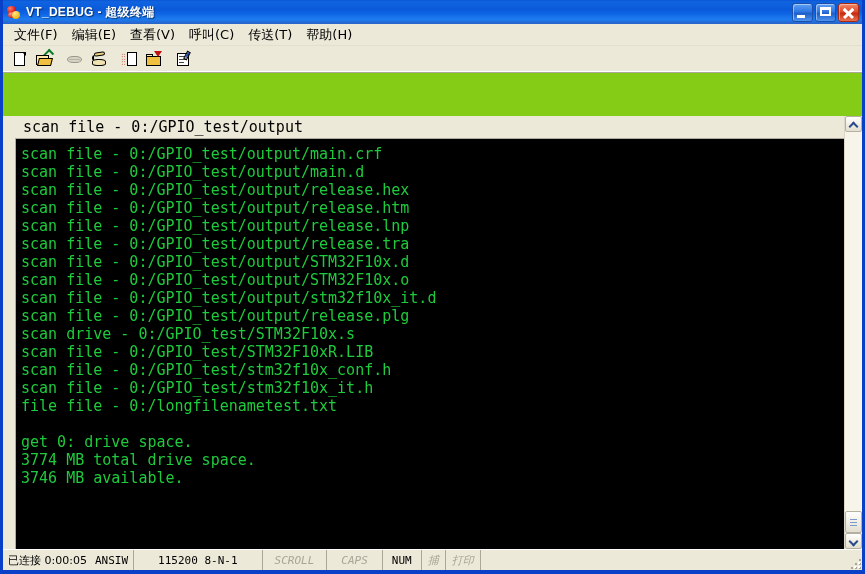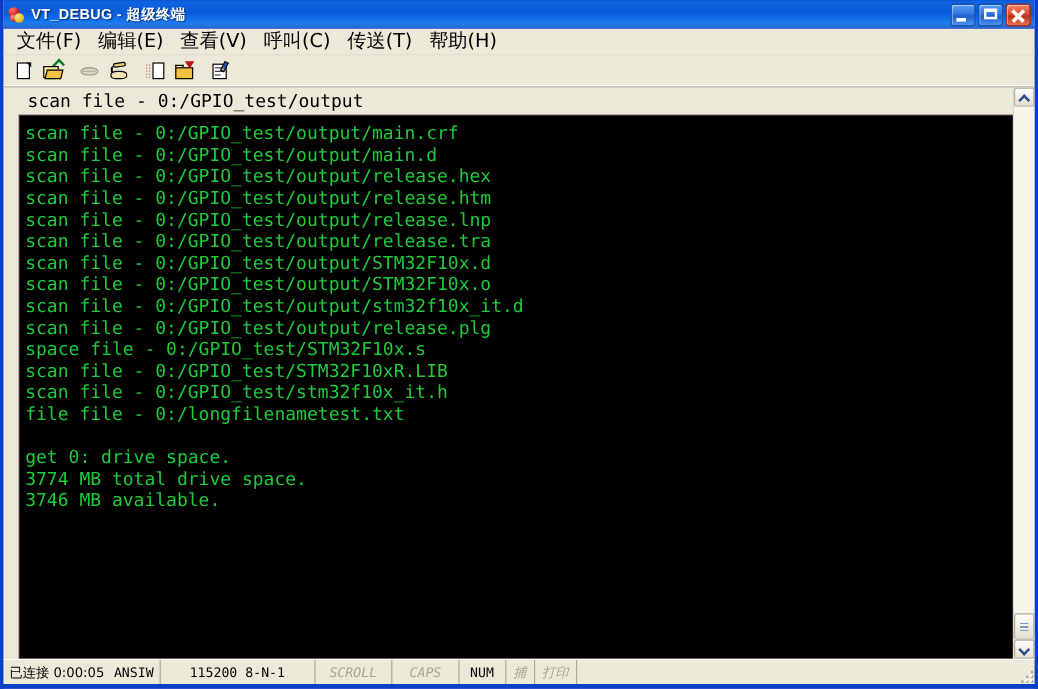--- a/index.html
+++ b/index.html
@@ -15,21 +15,21 @@
     -webkit-font-smoothing: none;
   }
 
   
   .window {
     position: absolute;
     left: 0; top: 0;
     width: 865px;
     height: 574px;
     box-sizing: border-box;
-    background: #f0abfc;
+    background: #84cc16;
     border: 3px solid #0a40c8;
     border-top: none;
     border-bottom-width: 4px;
     display: flex;
     flex-direction: column;
   }
 
   
   .titlebar {
     height: 24px;
@@ -117,21 +117,21 @@
   .menubar {
     height: 21px;
     flex: 0 0 21px;
     background: #ece9d8;
     display: flex;
     align-items: center;
     padding-left: 4px;
     border-bottom: 1px solid #e3dfcb;
   }
   .menu-item {
-    font-size: 16px;
+    font-size: 13px;
     color: #000;
     padding: 2px 7px;
     white-space: nowrap;
     font-family: "DejaVu Sans", "Liberation Sans", sans-serif;
   }
 
   
   .toolbar {
     height: 26px;
     flex: 0 0 26px;
@@ -278,20 +278,21 @@
     transform: rotate(28deg);
   }
 
   
   .client {
     flex: 1 1 auto;
     background: #ece9d8;
     position: relative;
     display: flex;
     overflow: hidden;
+    margin-top: 43px;
   }
   .client-left {
     flex: 1 1 auto;
     display: flex;
     flex-direction: column;
     min-width: 0;
     padding: 2px 0 0 4px;
     box-sizing: border-box;
   }
   .scroll-line {
@@ -522,22 +523,23 @@
             <div class="tline">scan file - 0:/GPIO_test/output/main.crf</div>
             <div class="tline">scan file - 0:/GPIO_test/output/main.d</div>
             <div class="tline">scan file - 0:/GPIO_test/output/release.hex</div>
             <div class="tline">scan file - 0:/GPIO_test/output/release.htm</div>
             <div class="tline">scan file - 0:/GPIO_test/output/release.lnp</div>
             <div class="tline">scan file - 0:/GPIO_test/output/release.tra</div>
             <div class="tline">scan file - 0:/GPIO_test/output/STM32F10x.d</div>
             <div class="tline">scan file - 0:/GPIO_test/output/STM32F10x.o</div>
             <div class="tline">scan file - 0:/GPIO_test/output/stm32f10x_it.d</div>
             <div class="tline">scan file - 0:/GPIO_test/output/release.plg</div>
-            <div class="tline">space file - 0:/GPIO_test/STM32F10x.s</div>
+            <div class="tline">scan drive - 0:/GPIO_test/STM32F10x.s</div>
             <div class="tline">scan file - 0:/GPIO_test/STM32F10xR.LIB</div>
+            <div class="tline">scan file - 0:/GPIO_test/stm32f10x_conf.h</div>
             <div class="tline">scan file - 0:/GPIO_test/stm32f10x_it.h</div>
             <div class="tline">file file - 0:/longfilenametest.txt</div>
             <div class="tline blank"> </div>
             <div class="tline">get 0: drive space.</div>
             <div class="tline">3774 MB total drive space.</div>
             <div class="tline">3746 MB available.</div>
           </div>
       </div>
     </div>
 

